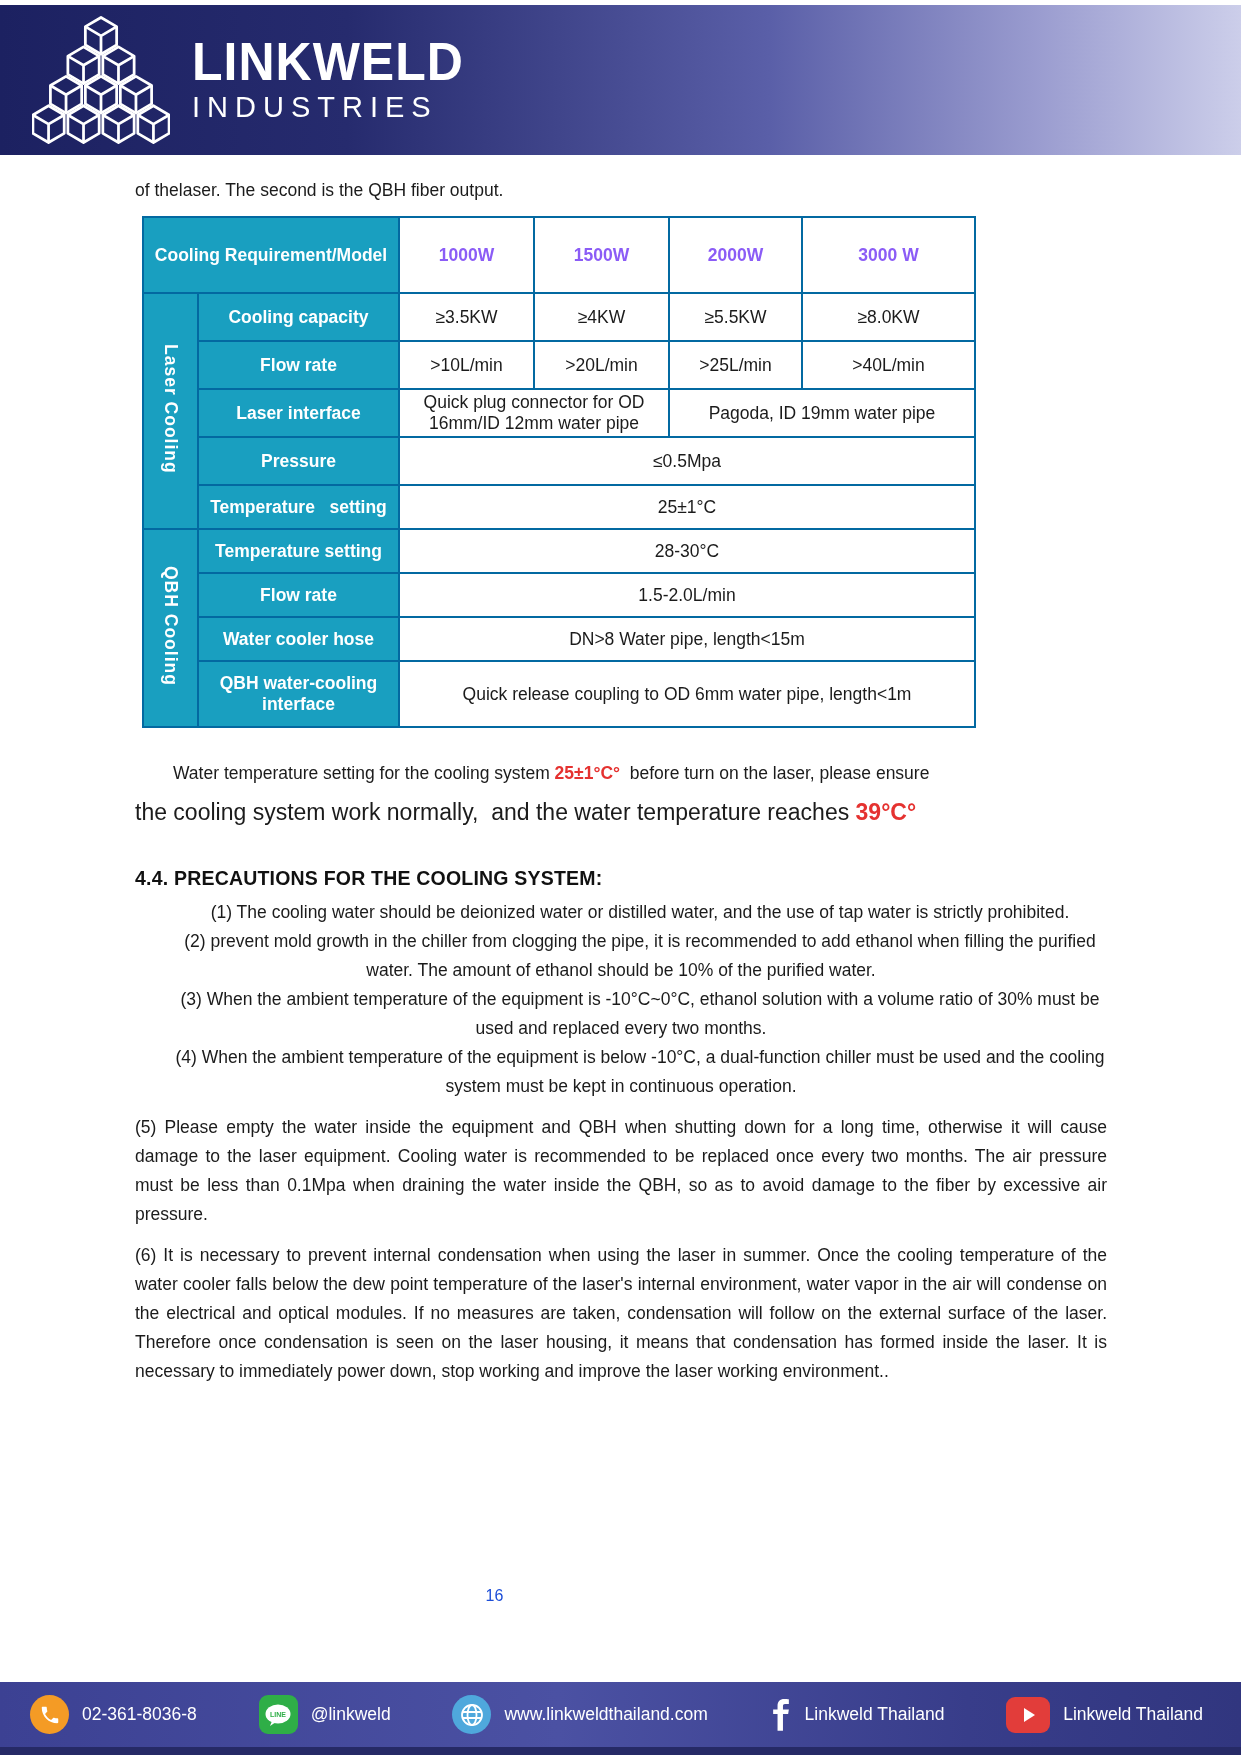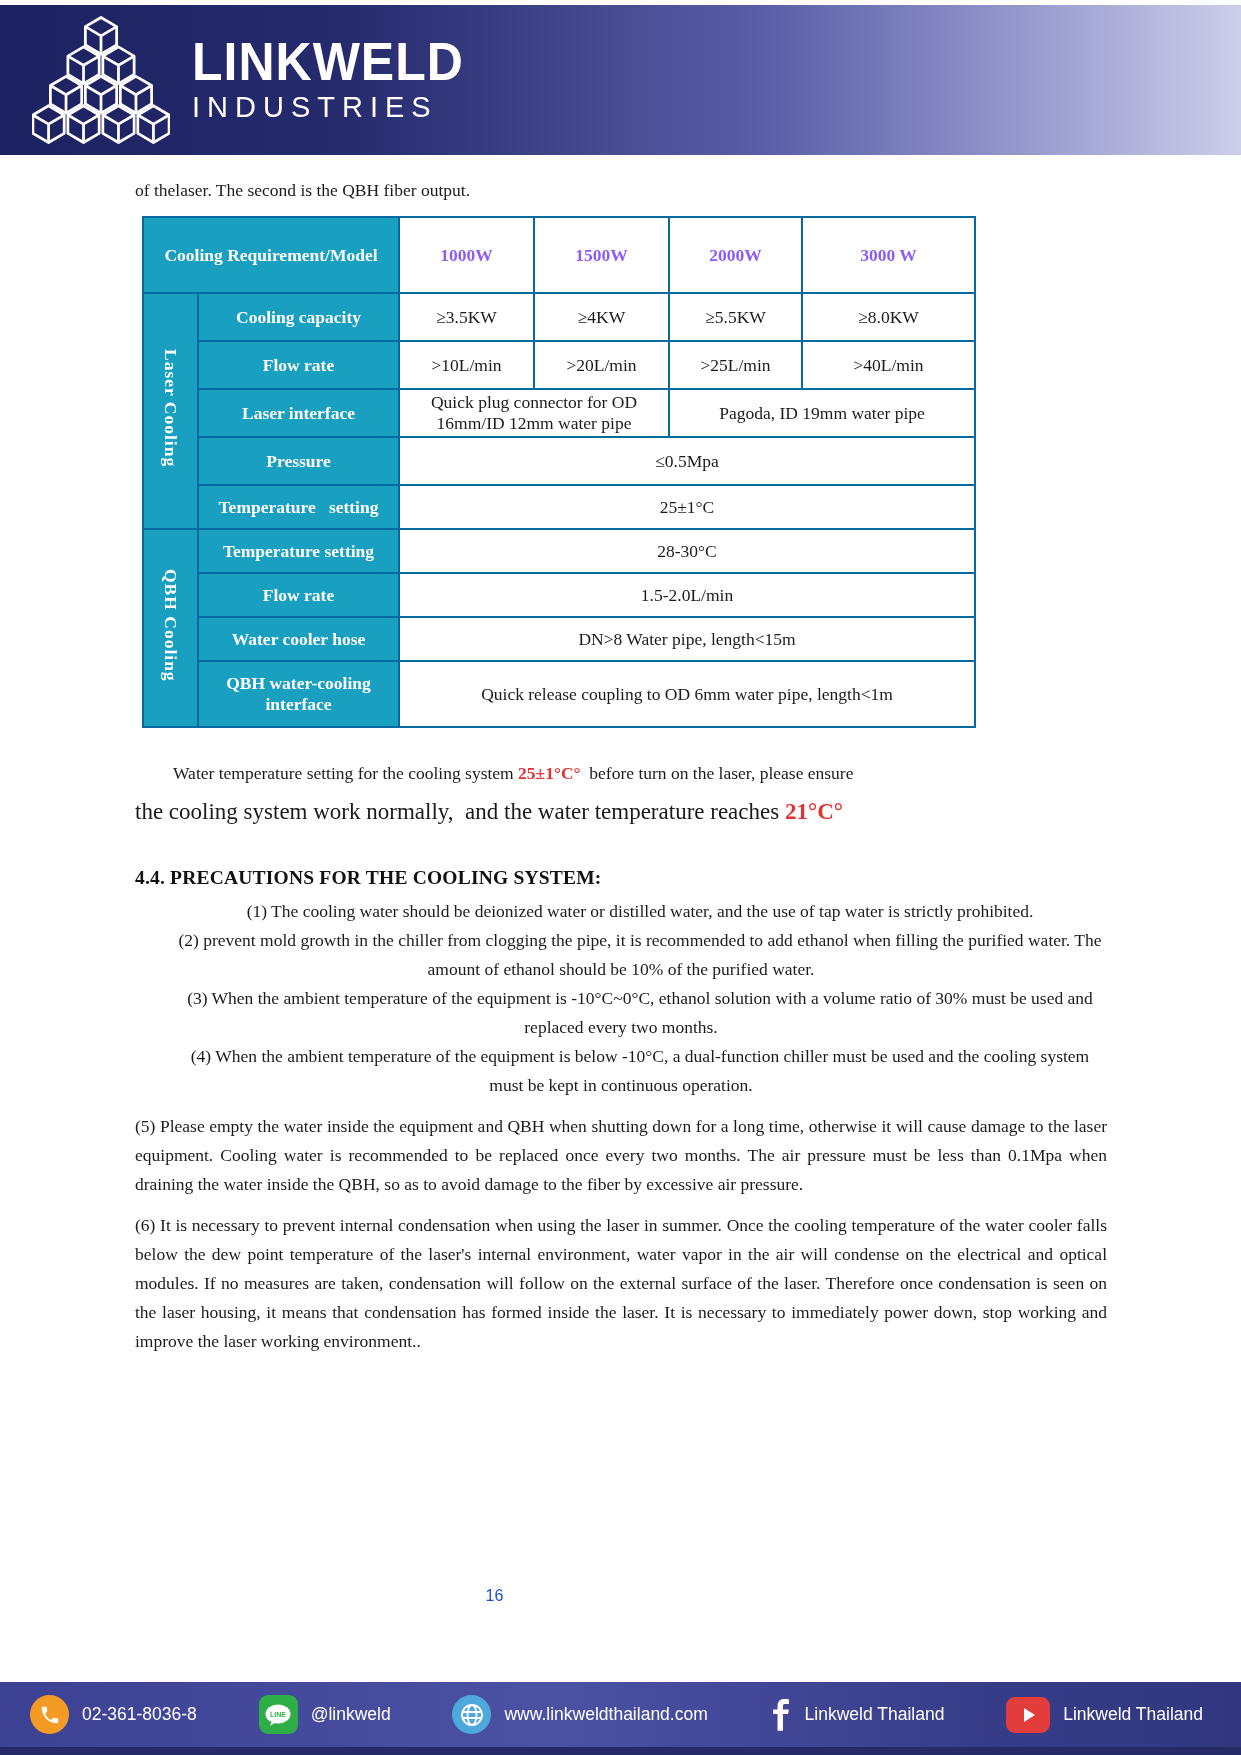--- a/index.html
+++ b/index.html
@@ -12,21 +12,21 @@
     position:absolute; top:5px; left:0; width:1241px; height:150px;
     background:linear-gradient(90deg,#1c2161 0%,#262b6e 28%,#5a5fa8 62%,#9b9dd0 84%,#ccceea 100%);
     display:flex; align-items:center;
   }
   .logo-svg { width:138px; height:130px; margin-left:32px; }
   .brand { margin-left:22px; color:#ffffff; }
   .brand-name { font-size:50px; font-weight:800; letter-spacing:1px; transform:scaleY(1.08); line-height:52px; }
   .brand-division { font-size:29px; font-weight:400; letter-spacing:7px; line-height:34px; margin-top:2px; }
 
   
-  .content { position:absolute; top:178px; left:135px; width:972px;font-family:Liberation Serif, serif; }
+  .content { position:absolute; top:178px; left:135px; width:972px; }
   .intro { font-size:17.5px; line-height:24px; margin-bottom:14px; }
 
   
   table.spec { border-collapse:collapse; width:832px; margin-left:7px; table-layout:fixed; }
   table.spec td { border:2px solid #0369a1; text-align:center; vertical-align:middle; font-size:17.5px; padding:2px 4px; }
   td.teal { background:#199fc0; color:#ffffff; font-weight:700; }
   td.corner { font-size:17.5px; }
   td.colh { font-weight:700; color:#8b5cf6; }
   td.group-cell { padding:0; }
   .vert { writing-mode:vertical-rl; display:inline-block; font-weight:700; font-size:17.5px; letter-spacing:1px; }
@@ -164,21 +164,21 @@
         <td colspan="4">DN&gt;8 Water pipe, length&lt;15m</td>
       </tr>
       <tr class="r-big">
         <td class="teal">QBH water-cooling interface</td>
         <td colspan="4">Quick release coupling to OD 6mm water pipe, length&lt;1m</td>
       </tr>
     </tbody>
       </table>
 
     <p class="note1"><span>Water temperature setting for the cooling system </span><span class="red">25±1°C°</span><span> &nbsp;before turn on the laser, please ensure</span></p>
-    <p class="note2"><span>the cooling system work normally, &nbsp;and the water temperature reaches </span><span class="red">21°C°</span></p>
+    <p class="note2"><span>the cooling system work normally, &nbsp;and the water temperature reaches </span><span class="red">39°C°</span></p>
 
     <h2 class="sec-head">4.4. PRECAUTIONS FOR THE COOLING SYSTEM:</h2>
 
     <div class="sec-items">
       <p class="indent">(1) The cooling water should be deionized water or distilled water, and the use of tap water is strictly prohibited.</p>
       <p class="indent">(2) prevent mold growth in the chiller from clogging the pipe, it is recommended to add ethanol when filling the purified water. The amount of ethanol should be 10% of the purified water.</p>
       <p class="indent">(3) When the ambient temperature of the equipment is -10°C~0°C, ethanol solution with a volume ratio of 30% must be used and replaced every two months.</p>
       <p class="indent">(4) When the ambient temperature of the equipment is below -10°C, a dual-function chiller must be used and the cooling system must be kept in continuous operation.</p>
       <p class="justify">(5) Please empty the water inside the equipment and QBH when shutting down for a long time, otherwise it will cause damage to the laser equipment. Cooling water is recommended to be replaced once every two months. The air pressure must be less than 0.1Mpa when draining the water inside the QBH, so as to avoid damage to the fiber by excessive air pressure.</p>
       <p class="justify">(6) It is necessary to prevent internal condensation when using the laser in summer. Once the cooling temperature of the water cooler falls below the dew point temperature of the laser's internal environment, water vapor in the air will condense on the electrical and optical modules. If no measures are taken, condensation will follow on the external surface of the laser. Therefore once condensation is seen on the laser housing, it means that condensation has formed inside the laser. It is necessary to immediately power down, stop working and improve the laser working environment..</p>

